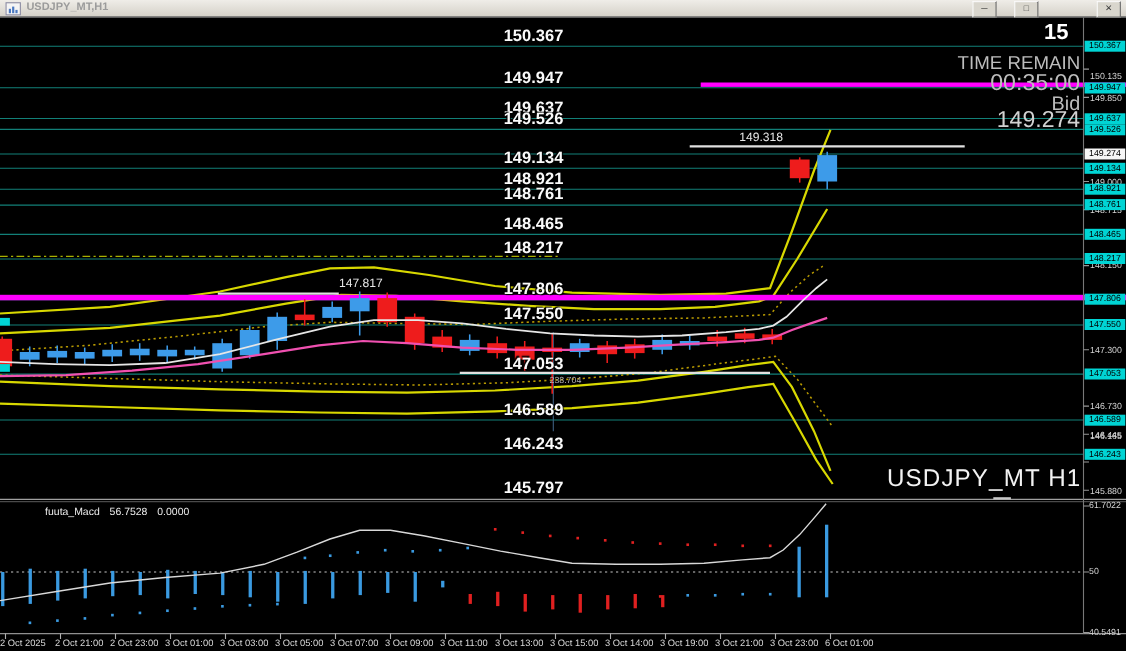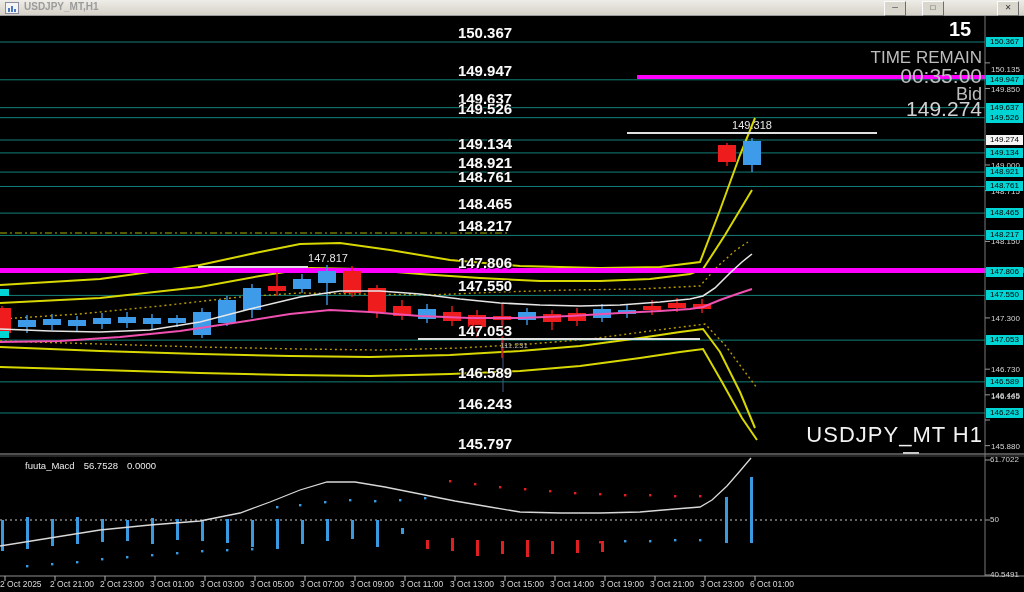--- a/index.html
+++ b/index.html
@@ -26,21 +26,21 @@
     text-shadow:1px 1px 1px #000,-1px -1px 1px #000;}
   .anno{position:absolute;color:#e8e8e8;font-size:11px;}
   .anno.small{font-size:8px;color:#b0b0b0;}
   
   .pslabel{position:absolute;left:986px;width:37px;height:10px;font-size:8px;line-height:10px;
     text-align:center;color:#000;background:#00d4d4;}
   .pslabel.bid{background:#f6f6f6;}
   .pstick{position:absolute;left:991px;font-size:8px;line-height:9px;color:#d4d4d4;}
   .mslabel{position:absolute;left:990px;font-size:8px;color:#d4d4d4;}
   .timelabel{position:absolute;top:579px;font-size:8.5px;color:#d8d8d8;white-space:nowrap;}
-  .macdlabel{position:absolute;left:7px;top:460px;font-size:9.5px;color:#ececec;padding-left:18px;}
+  .macdlabel{position:absolute;left:23px;top:460px;font-size:9.5px;color:#ececec;padding-left:18px;}
   .macdlabel span{margin-right:9px;}
   .grip{position:absolute;left:903px;top:452px;width:16px;height:2px;background:#c8c8c8;}
   svg{position:absolute;left:0;top:0;}
 </style>
 </head>
 <body>
 
 <div id="screen">
 
   <div id="titlebar">
@@ -272,23 +272,23 @@
       <div class="center-label" style="top:154.08215999999982px">148.921</div>
       <div class="center-label" style="top:168.4757599999995px">148.761</div>
       <div class="center-label" style="top:195.1039199999988px">148.465</div>
       <div class="center-label" style="top:217.41399999999794px">148.217</div>
       <div class="center-label" style="top:254.38755999999807px">147.806</div>
       <div class="center-label" style="top:277.4173199999981px">147.550</div>
       <div class="center-label" style="top:322.12743999999935px">147.053</div>
       <div class="center-label" style="top:363.8688799999992px">146.589</div>
       <div class="center-label" style="top:394.99503999999956px">146.243</div>
       <div class="center-label" style="top:435.11719999999934px">145.797</div>
-      <div class="anno" style="left:700px;top:119px;width:104px;text-align:center">149.318</div>
+      <div class="anno" style="left:672px;top:119px;width:104px;text-align:left">149.318</div>
       <div class="anno" style="left:276px;top:252px;width:104px;text-align:center">147.817</div>
-      <div class="anno small" style="left:479px;top:341px;width:70px;text-align:center">111.231</div>
+      <div class="anno small" style="left:479px;top:341px;width:70px;text-align:center">238.704</div>
       <div class="pstick" style="top:65px">150.135</div>
       <div class="pstick" style="top:84.50931999999963px">149.850</div>
       <div class="pstick" style="top:160.9753199999991px">149.000</div>
       <div class="pstick" style="top:186.6139199999988px">148.715</div>
       <div class="pstick" style="top:237.4413199999986px">148.150</div>
       <div class="pstick" style="top:313.9073199999981px">147.300</div>
       <div class="pstick" style="top:365.18452px">146.730</div>
       <div class="pstick" style="top:390.82311999999973px">146.445</div>
       <div class="pstick" style="top:392px">146.165</div>
       <div class="pstick" style="top:441.6505199999995px">145.880</div>

